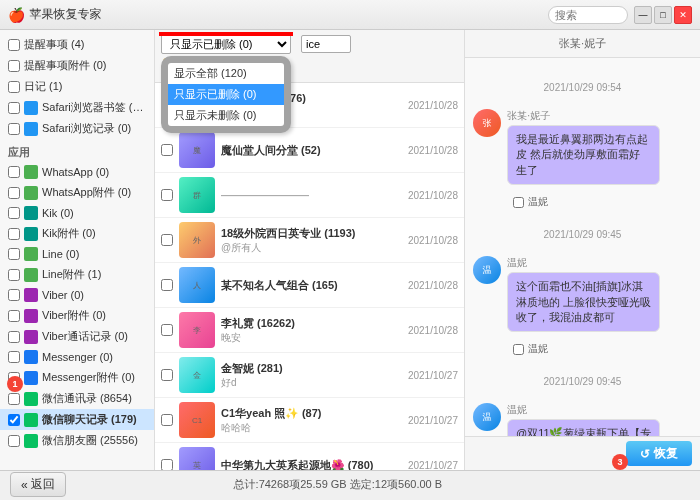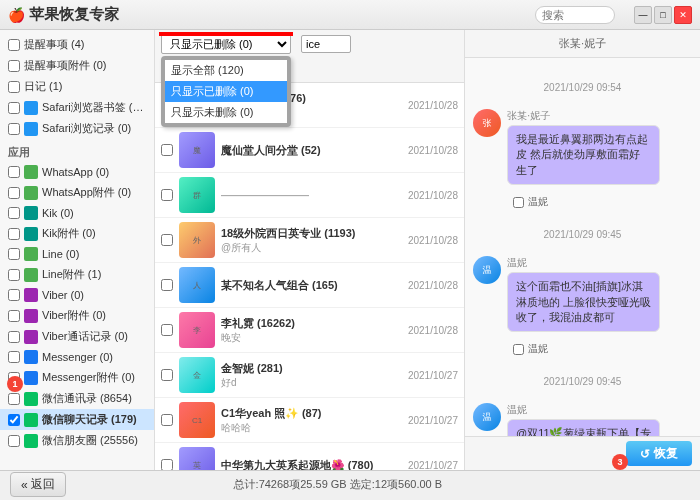--- a/index.html
+++ b/index.html
@@ -187,23 +187,23 @@
     .wrapper { position: relative; width: 700px; height: 500px; overflow: hidden; }
   </style>
 </head>
 <body>
 
 <div class="wrapper">
 
   <div class="title-bar">
     <div style="display:flex;align-items:center;gap:4px;">
       <span style="font-size:14px;">🍎</span>
-      <span style="font-size:15px;font-weight:bold;color:#333;">苹果恢复专家</span>
+      <span style="font-size:12px;font-weight:normal;color:#333;">苹果恢复专家</span>
     </div>
-    <div style="display:flex;gap:19px;align-items:flex-start;margin-left:auto;">
+    <div style="display:flex;gap:6px;align-items:flex-start;margin-left:auto;">
 
       <input type="text" style="font-size: 11px; padding: 2px 6px; border: 1px solid rgb(204, 204, 204); border-radius: 10px; width: 80px;" placeholder="搜索">
       <div style="display:flex;gap:2px;">
         <button class="title-btn">—</button>
         <button class="title-btn">□</button>
         <button class="title-btn close">✕</button>
       </div>
     </div>
   </div>
 
@@ -314,21 +314,21 @@
 
       <div class="middle-toolbar">
         <div style="position:relative; display:inline-block;">
           <div style="border:2px solid red;position:absolute;top:-2px;left:-2px;right:-2px;pointer-events:none;z-index:10;"></div>
           <select style="font-size:11px;padding:2px 4px;border:1px solid #aaa;background:white;border-radius:2px;width:130px;">
             <option>显示全部 (120)</option>
             <option selected="">只显示已删除 (0)</option>
             <option>只显示未删除 (0)</option>
           </select>
           
-          <div style="position:absolute;top:22px;left:0;background:white;border:4px solid #a3a3a3;border-radius:4px;z-index:100;width:130px;box-shadow:2px 2px 4px rgba(0,0,0,0.2);">
+          <div style="position:absolute;top:22px;left:0;background:white;border:7px solid #a3a3a3;border-radius:10px;z-index:100;width:130px;box-shadow:2px 2px 4px rgba(0,0,0,0.2);">
             <div style="padding:3px 6px;font-size:11px;cursor:pointer;color:#333;">显示全部 (120)</div>
             <div style="padding:3px 6px;font-size:11px;cursor:pointer;background:#3399ff;color:white;">只显示已删除 (0)</div>
             <div style="padding:3px 6px;font-size:11px;cursor:pointer;color:#333;">只显示未删除 (0)</div>
           </div>
         </div>
         <input type="text" value="ice" style="font-size: 11px; padding: 2px 4px; border: 1px solid rgb(170, 170, 170); border-radius: 2px; width: 50px; margin-left: 6px;">
         <div style="background:#fff9c4;border:1px solid #f0c040;border-radius:3px;padding:2px 6px;font-size:10px;color:#666;display:flex;align-items:center;gap:2px;margin-left:2px;">
           <div style="width:13px;height:13px;border-radius:50%;background:#2196f3;color:white;font-size:8px;display:flex;align-items:center;justify-content:center;font-weight:bold;">2</div>
           <span>可只选择已删除部分</span>
         </div>

